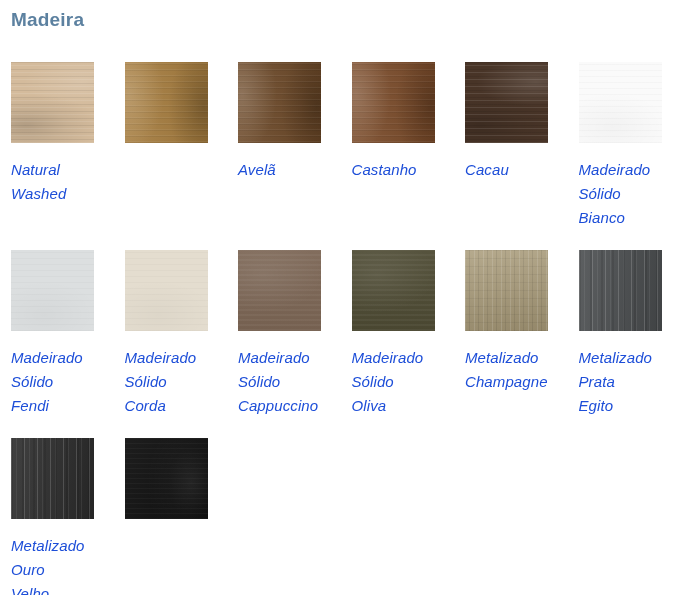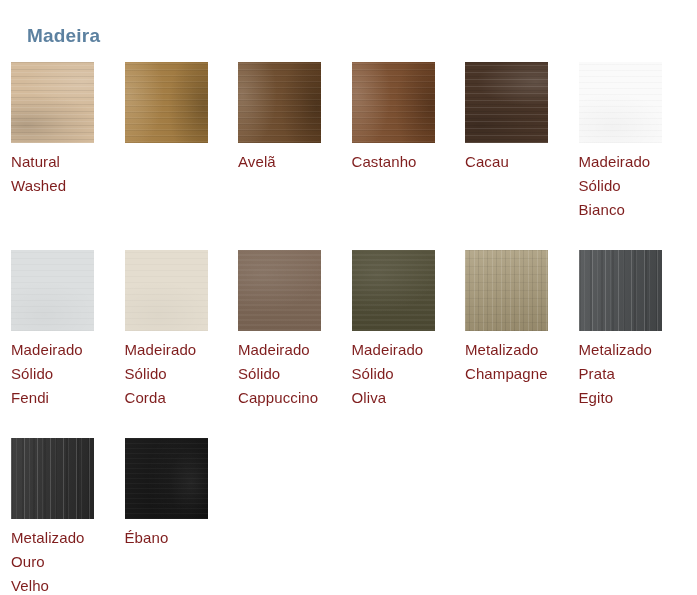--- a/index.html
+++ b/index.html
@@ -18,21 +18,21 @@
   }
   #section-title {
     position: absolute;
     left: 11px;
     top: 7px;
     font-size: 19px;
     font-weight: 700;
     color: #5c81a0;
     letter-spacing: 0.2px;
     line-height: 26px;
-    margin: 16px;
+    margin: 0;
   }
   #swatch-grid {
     position: absolute;
     left: 11px;
     top: 62px;
     width: 686px;
     display: grid;
     grid-template-columns: repeat(6, 113.5px);
     grid-auto-rows: 188px;
   }
@@ -44,27 +44,28 @@
     height: 81px;
     position: relative;
     overflow: hidden;
     background-color: #cccccc;
   }
   .swatch-chip .grain {
     position: absolute;
     inset: 0;
   }
   .swatch-label {
-    margin-top: 7px;
+    margin-top: 15px;
     width: 105px;
     font-size: 15px;
     line-height: 24px;
-    color: #7f1d1d;
+    color: #1d4ed8;
     white-space: pre-line;
     letter-spacing: 0.1px;
+    font-style: italic;
   }
 
   
   .tex-wood-h .grain {
     background-image:
       repeating-linear-gradient(0deg,
         rgba(255,255,255,0.10) 0px, rgba(255,255,255,0.10) 1px,
         rgba(0,0,0,0.00) 1px, rgba(0,0,0,0.00) 3px,
         rgba(0,0,0,0.07) 3px, rgba(0,0,0,0.07) 4px,
         rgba(0,0,0,0.00) 4px, rgba(0,0,0,0.00) 7px),
@@ -234,17 +235,16 @@
           <div class="grain"></div>
         </div>
         <div class="swatch-label">Metalizado
 Ouro
 Velho</div>
       </div>
       <div class="swatch-cell">
         <div class="swatch-chip tex-ebony" style="background-color: rgb(18, 18, 18);">
           <div class="grain"></div>
         </div>
-        <div class="swatch-label">Ébano</div>
       </div>
     </div>
 
 </div>
 
 </body></html>

